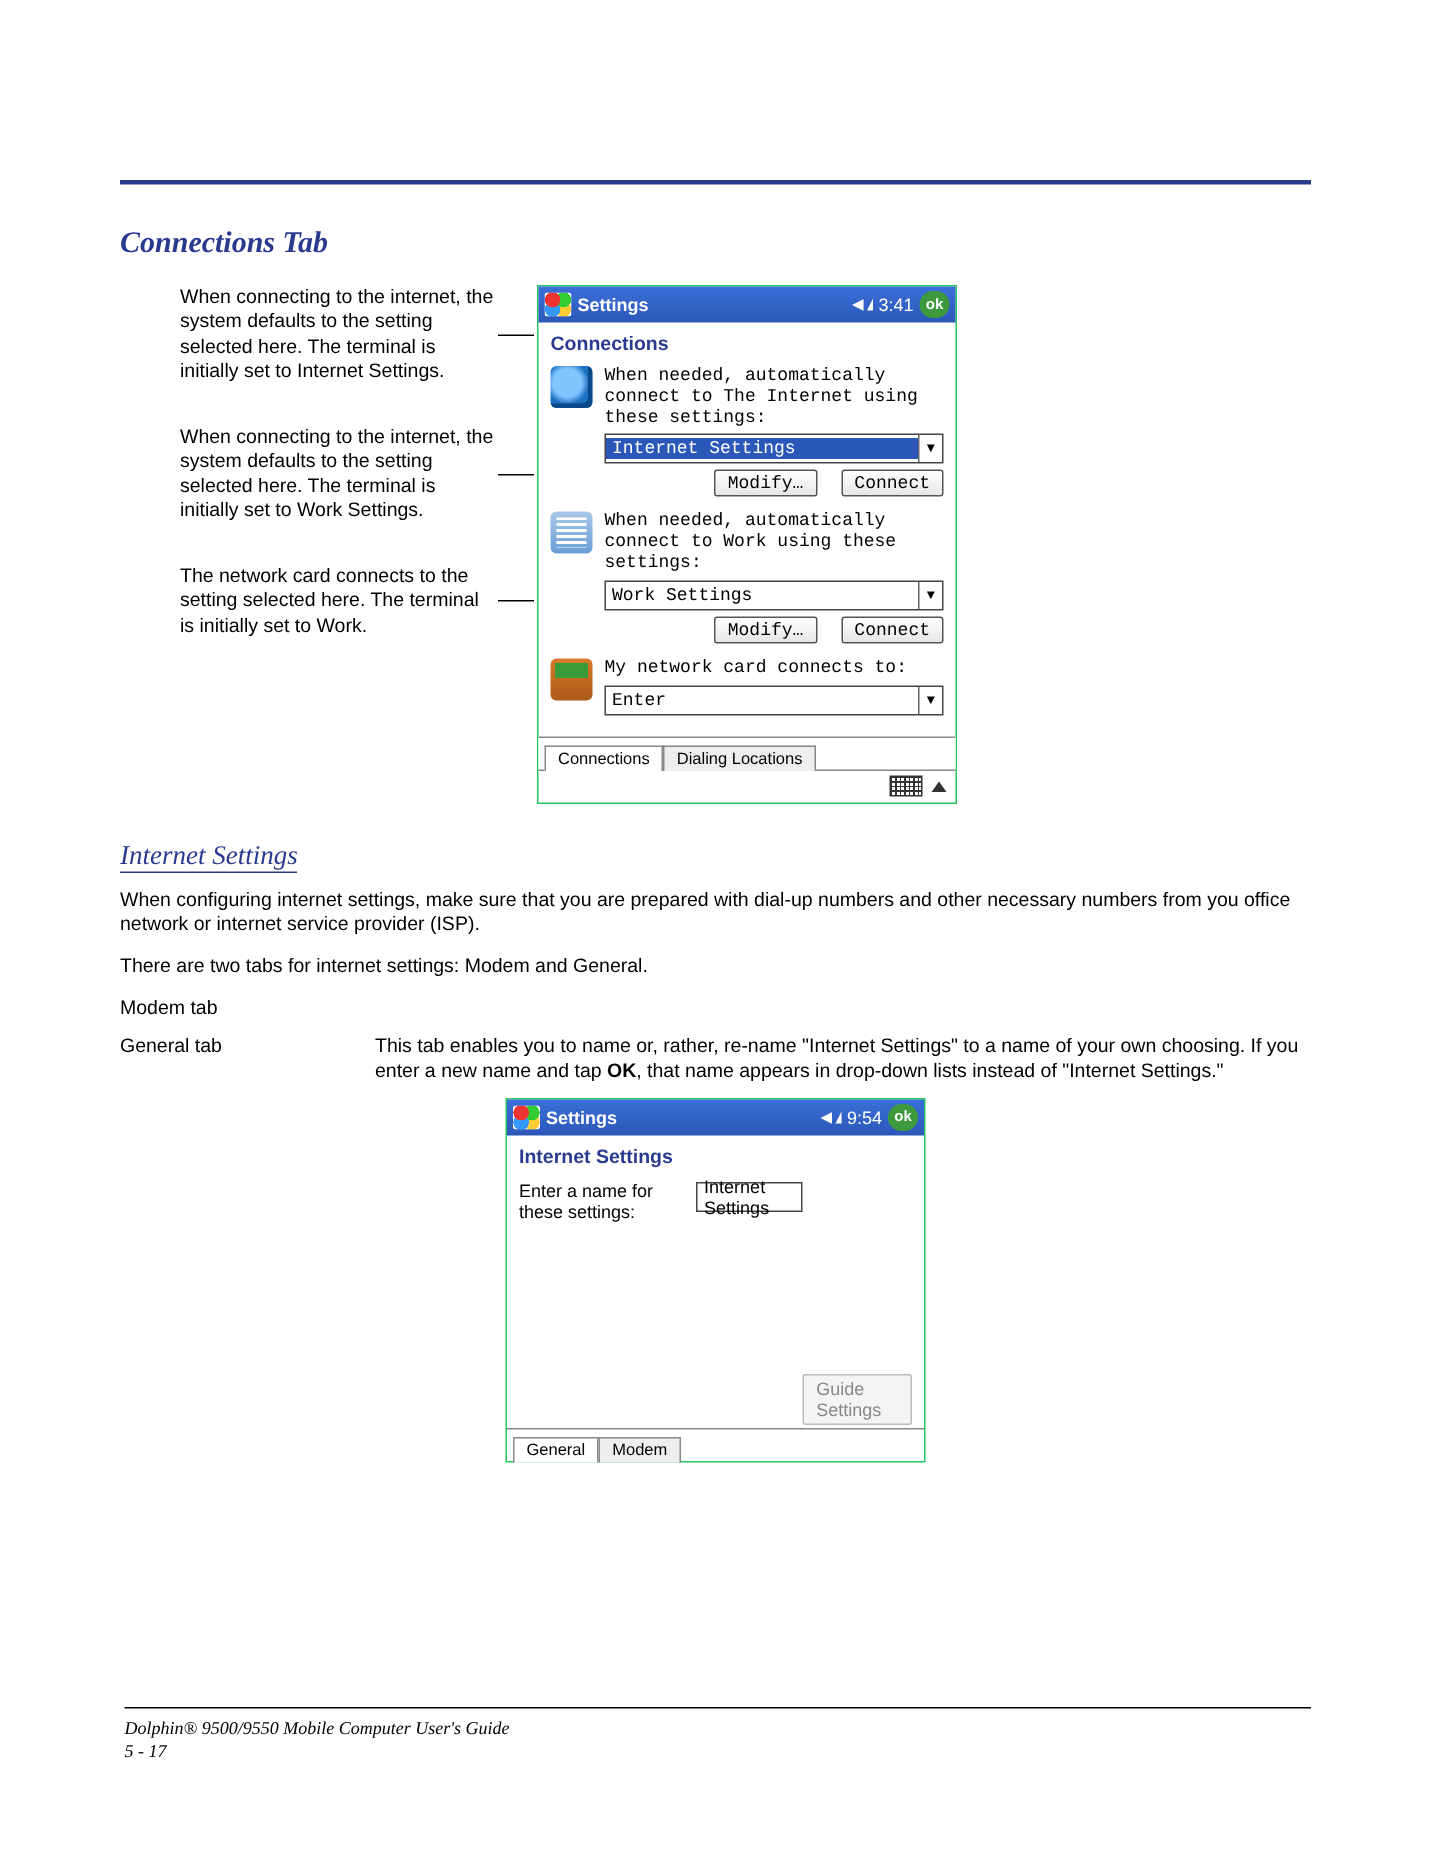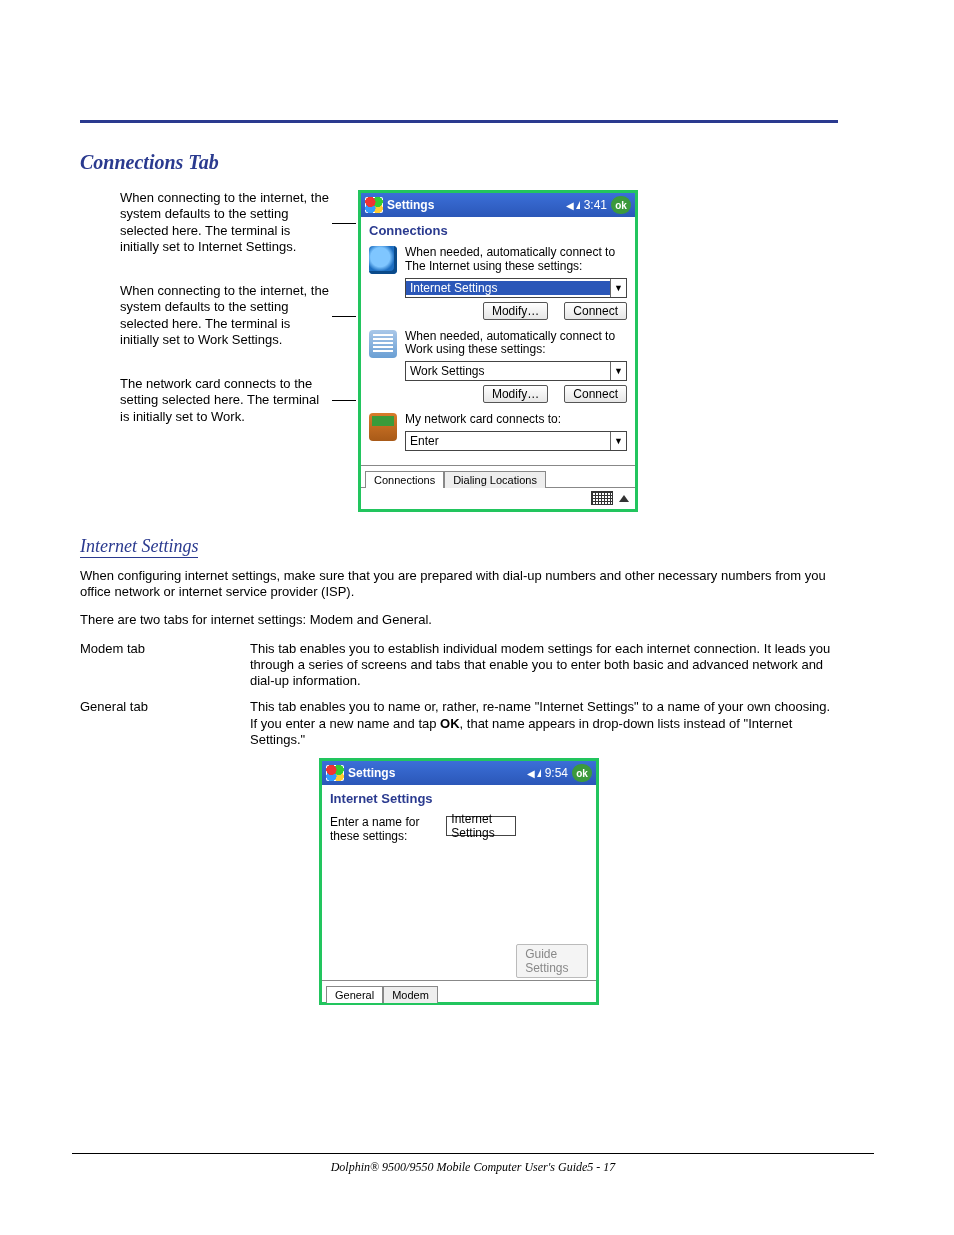--- a/index.html
+++ b/index.html
@@ -6,21 +6,21 @@
   body {
     font-family: Arial, Helvetica, sans-serif;
     font-size: 13px;
     color: #000;
     background: #fff;
     width: 954px;
     height: 1235px;
     position: relative;
   }
   .page {
-    padding: 120px 116px 0 80px;
+    padding: 120px 80px 0 80px;
   }
   .top-rule { border-top: 3px solid #2a3a8f; margin-bottom: 28px; }
   .h-section {
     font-family: "Times New Roman", Times, serif;
     font-style: italic;
     font-weight: bold;
     font-size: 20px;
     color: #2a3a8f;
     margin-bottom: 8px;
   }
@@ -46,21 +46,21 @@
     content: "";
     position: absolute;
     right: -26px;
     top: 50%;
     width: 24px;
     border-top: 1px solid #000;
   }
   
   .device {
     width: 280px;
-    border: 3px solid #22c55e;
+    border: 1px solid #22c55e;
     font-family: Tahoma, Arial, sans-serif;
     font-size: 12px;
     background: #fff;
   }
   .titlebar {
     background: linear-gradient(#3b6fd8, #2b57b8);
     color: #fff;
     display: flex;
     align-items: center;
     height: 24px;
@@ -86,21 +86,21 @@
     background: #3c9a3c; color: #fff;
     display: flex; align-items: center; justify-content: center;
     font-size: 10px; font-weight: bold;
   }
   .subtitle {
     color: #2a3a8f; font-weight: bold;
     padding: 6px 8px 4px 8px;
     font-size: 13px;
   }
   .body { padding: 4px 8px 0 8px; }
-  .section { display: flex; gap: 8px; margin-bottom: 10px; }
+  .section { display: flex; gap: 8px; margin-bottom: 10px; font-family: Liberation Mono, monospace; }
   .icon {
     width: 28px; height: 28px; flex-shrink: 0;
     border-radius: 4px;
   }
   .icon-globe { background: radial-gradient(circle at 40% 40%, #7fc6ff 40%, #1e6fc2 60%); box-shadow: inset -3px -3px 0 #0a4a8a; }
   .icon-build { background: linear-gradient(#a9c7e8,#6a9fd4); position:relative;}
   .icon-build::after{content:"";position:absolute;inset:4px;background:repeating-linear-gradient(#fff,#fff 2px,transparent 2px,transparent 4px);}
   .icon-card { background: linear-gradient(#d97b2a,#a85a18); position:relative;}
   .icon-card::after{content:"";position:absolute;left:3px;top:3px;right:3px;height:10px;background:#3a9b3a;}
   .sec-right { flex: 1; }
@@ -155,25 +155,26 @@
   .def { display:flex; margin-bottom:10px; }
   .def .term { width: 170px; font-weight:normal; flex-shrink:0;}
   .def .desc { flex:1; line-height:1.25;}
   
   .device2-wrap { display:flex; justify-content:center; margin-top:8px;}
   .device2 .body2 { padding: 6px 8px 2px 8px; height: 170px; display:flex; flex-direction:row;}
   .namebox { border:1px solid #444; height:20px; padding:0 4px; display:flex; align-items:center;}
   .delbtn { align-self:flex-end; color:#888; border:1px solid #bbb; padding:2px 8px; border-radius:2px; margin-top:auto; background:#f4f4f4;}
   
   .footer {
-    position:absolute; left:72px; right:80px; bottom:60px;
+    position:absolute; left:83px; right:80px; bottom:60px;
     border-top:1px solid #000; padding-top:6px;
-    display:flex; justify-content:center;
+    display:flex; justify-content:space-between;
     font-style:italic; font-size:12px;
     font-family: "Times New Roman", Times, serif;
+    flex-direction: column;
   }
 </style>
 </head>
 <body>
 
 <div class="page">
   <div class="top-rule"></div>
 
   <div class="h-section">Connections Tab</div>
 
@@ -245,21 +246,20 @@
       </div>
     </div>
   </div>
 
   <div><span class="h-sub">Internet Settings</span></div>
   <div class="para">When configuring internet settings, make sure that you are prepared with dial-up numbers and other necessary numbers from you office network or internet service provider (ISP).</div>
   <div class="para">There are two tabs for internet settings: Modem and General.</div>
 
   <div class="def">
     <div class="term">Modem tab</div>
-    <div class="desc">This tab enables you to establish individual modem settings for each internet connection. It leads you through a series of screens and tabs that enable you to enter both basic and advanced network and dial-up information.</div>
   </div>
   <div class="def">
     <div class="term">General tab</div>
     <div class="desc">
       <span>This tab enables you to name or, rather, re-name "Internet Settings" to a name of your own choosing. If you enter a new name and tap </span><b>OK</b><span>, that name appears in drop-down lists instead of "Internet Settings."</span>
     </div>
   </div>
 
   <div class="device2-wrap">
     <div class="device device2">

